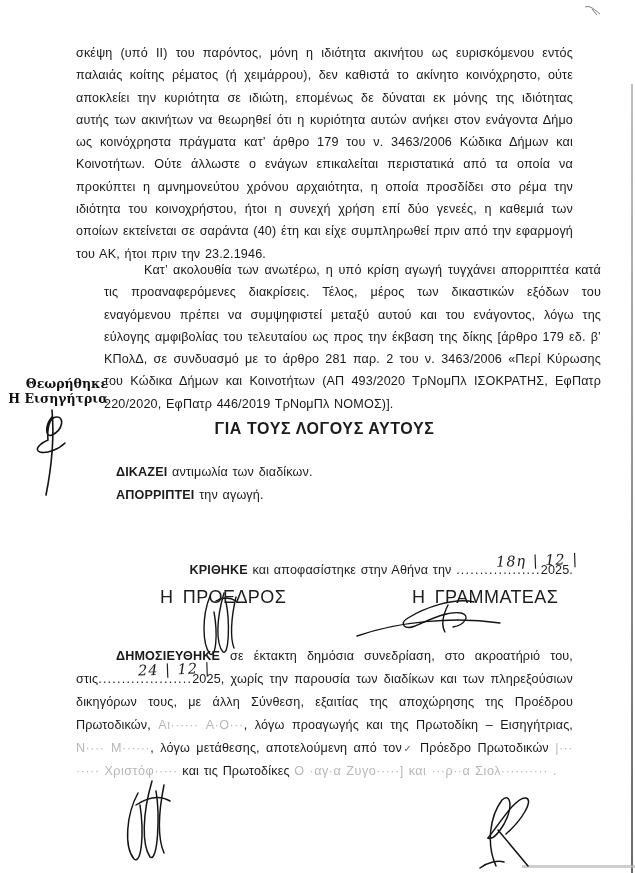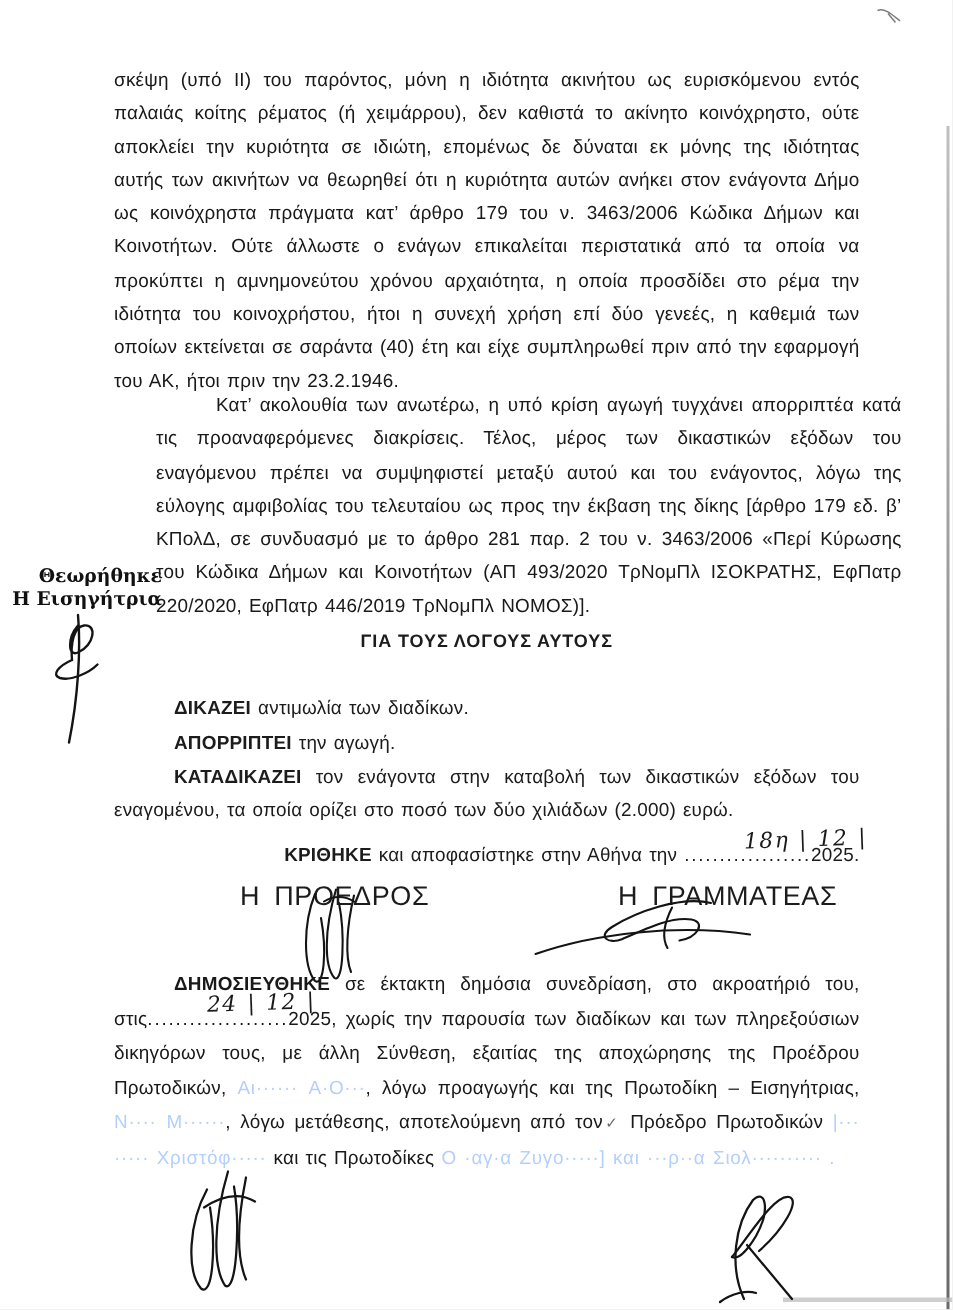--- a/index.html
+++ b/index.html
@@ -10,40 +10,40 @@
   }
   .text-col{position:absolute;left:76px;width:497px;}
   p{margin:0;}
   .body-p{
     font-size:12.6px;line-height:22.3px;text-align:justify;
     letter-spacing:.15px;word-spacing:1px;color:#191919;
   }
   .indent{text-indent:40px;}
   .lead{font-weight:bold;}
   .heading{
-    font-weight:bold;font-size:12px;text-align:center;letter-spacing:.6px;
+    font-weight:bold;font-size:16px;text-align:center;letter-spacing:.6px;
   }
   .ruling{font-size:12.6px;line-height:22.3px;text-align:justify;
     letter-spacing:.15px;word-spacing:1px;}
   .sig-title{
     position:absolute;font-weight:normal;font-size:18px;letter-spacing:.4px;
     word-spacing:4px;white-space:nowrap;
   }
   .stamp{
     position:absolute;left:8px;top:376px;width:100px;text-align:right;
     font-family:"DejaVu Serif","Liberation Serif",serif;font-weight:bold;
     font-size:12.5px;line-height:15px;color:#111;
   }
   .dots{position:relative;letter-spacing:1.2px;white-space:nowrap;}
   .hand{
     position:absolute;left:0;top:-13px;white-space:nowrap;
     font-family:"DejaVu Serif","Liberation Serif",serif;font-style:italic;
     font-size:14.5px;color:#1a1a1a;transform:rotate(-2deg);letter-spacing:1px;
   }
-  .faded{color:#3b82f6;opacity:.38;filter:blur(.4px);letter-spacing:.5px;}
+  .faded{color:#404040;opacity:.38;filter:blur(.4px);letter-spacing:.5px;}
   .check{font-size:10px;color:#333;opacity:.75;}
   .sig path{fill:none;stroke:#141414;stroke-linecap:round;}
   .edge-line{
     position:absolute;left:631px;top:84px;width:2px;height:789px;
     background:linear-gradient(#b5b5b5,#7a7a7a 55%,#4f4f4f);opacity:.85;
   }
   .bottom-smudge{
     position:absolute;left:522px;top:865px;width:113px;height:3px;
     background:#b9b9b9;opacity:.7;
   }
@@ -78,23 +78,20 @@
   <div class="text-col" style="top:420px;position:absolute;">
     <p class="heading">ΓΙΑ ΤΟΥΣ ΛΟΓΟΥΣ ΑΥΤΟΥΣ</p>
   </div>
 
   <div class="text-col" style="top:484px;position:absolute;">
     <p class="ruling indent"><span class="lead">ΑΠΟΡΡΙΠΤΕΙ</span><span> την αγωγή.</span></p>
   </div>
   <div class="text-col" style="top:461px;position:absolute;">
     <p class="ruling indent"><span class="lead">ΔΙΚΑΖΕΙ</span><span> αντιμωλία των διαδίκων.</span></p>
   </div>
-  <div class="text-col" style="top:507px;position:absolute;">
-    <p class="ruling indent"><span class="lead">ΚΑΤΑΔΙΚΑΖΕΙ</span><span> τον ενάγοντα στην καταβολή των δικαστικών εξόδων του εναγομένου, τα οποία ορίζει στο ποσό των δύο χιλιάδων (2.000) ευρώ.</span></p>
-  </div>
 
   <div class="text-col" style="top:559px;position:absolute;">
     <p class="ruling indent" style="text-align:right;">
       <span class="lead">ΚΡΙΘΗΚΕ</span><span> και αποφασίστηκε στην Αθήνα την </span><span class="dots"><span>..................</span><span class="hand">18η | 12 |</span></span><span>2025.</span>
     </p>
   </div>
 
   <div class="sig-title" style="left:160px;top:587px;">Η ΠΡΟΕΔΡΟΣ</div>
   <div class="sig-title" style="left:412px;top:587px;">Η ΓΡΑΜΜΑΤΕΑΣ</div>
 

